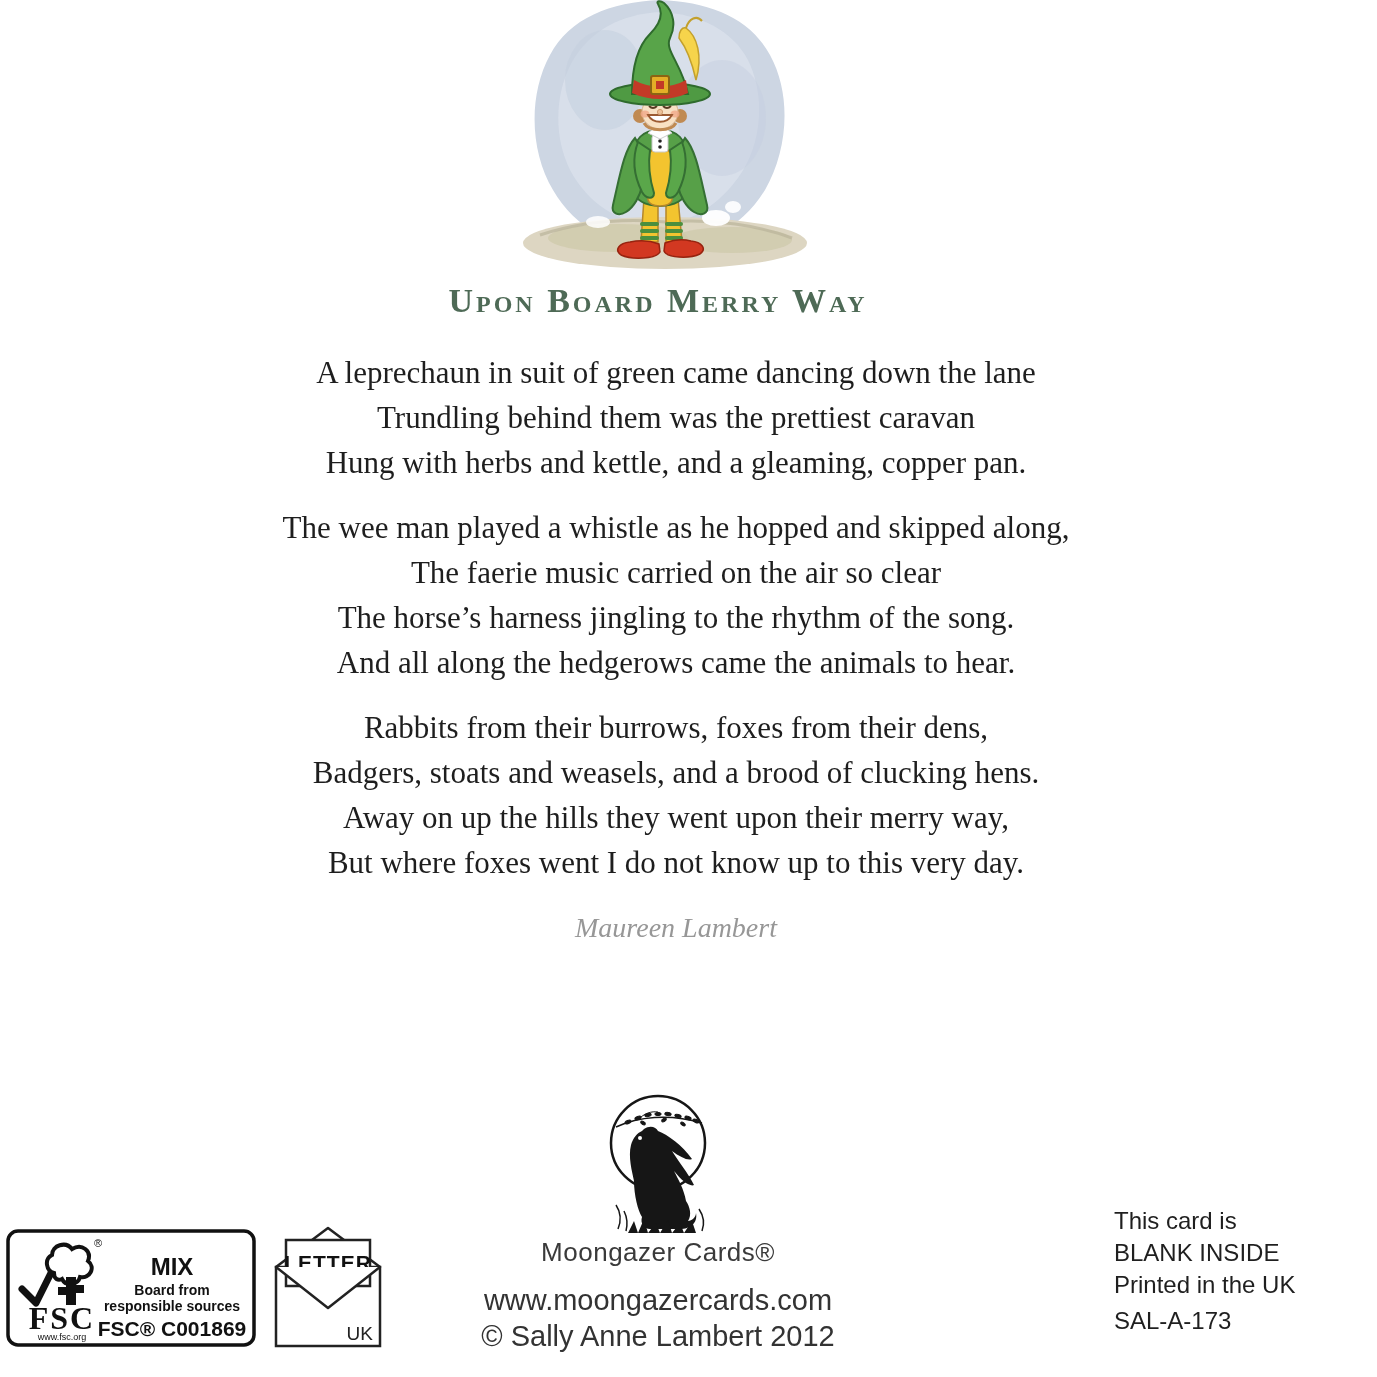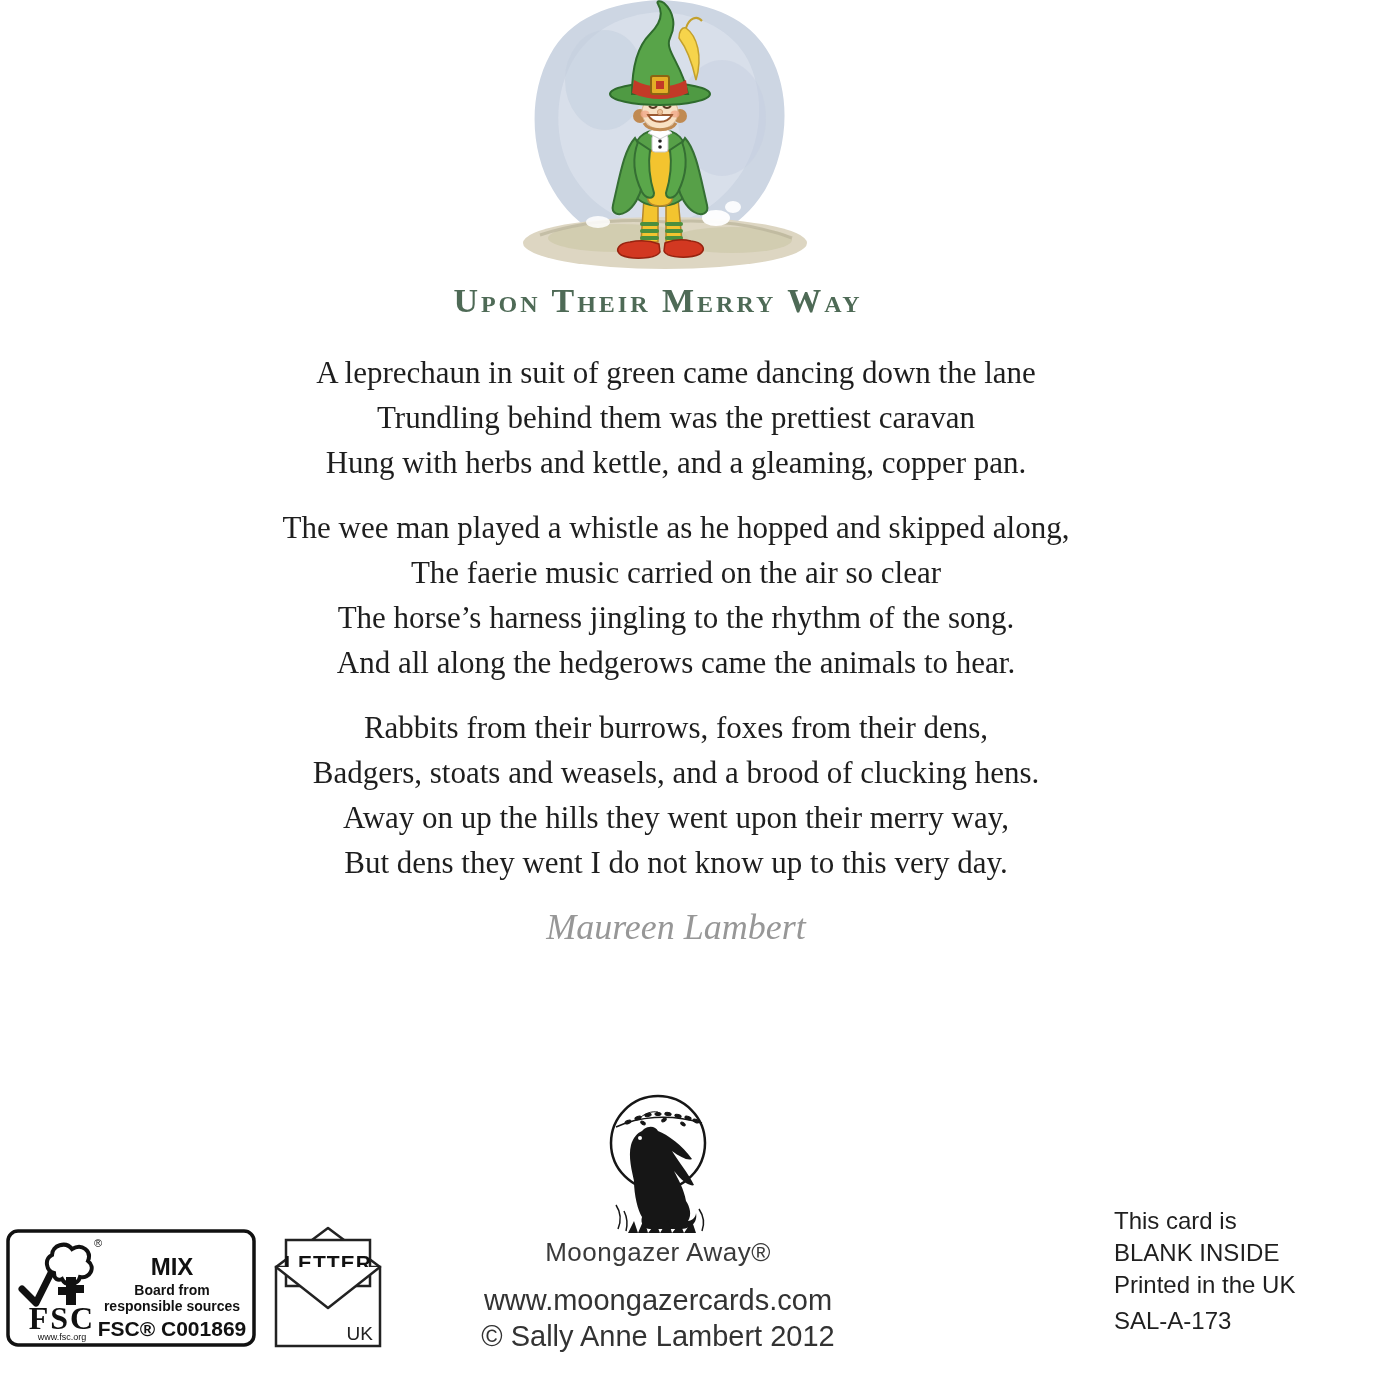--- a/index.html
+++ b/index.html
@@ -12,21 +12,21 @@
   
   .title{position:absolute;left:0;top:282px;width:1316px;text-align:center;
          font-variant:small-caps;font-weight:700;font-size:34px;letter-spacing:3px;
          color:#4e6a56;}
 
   
   .poem{position:absolute;left:0;top:350px;width:1316px;text-align:center;
         font-size:31px;line-height:45px;color:#1e1e1e;padding-left:18px;}
   .stanza{margin:0 0 20px 0;}
   .poem-line{white-space:nowrap;}
-  .attribution{margin-top:10px;font-style:italic;font-size:36px;color:#979797;}
+  .attribution{margin-top:10px;font-style:italic;font-size:28px;color:#979797;}
 
   
   .brand{position:absolute;left:0;top:1083px;width:1316px;text-align:center;
          font-family:"Liberation Sans",sans-serif;color:#3a3a3a;}
   .brand-logo{display:block;margin:0 auto;width:120px;height:150px;}
   .brand-name{font-size:26px;margin-top:4px;letter-spacing:0.5px;}
   .brand-site{margin-top:16px;font-size:29px;color:#333;}
   .brand-copy{margin-top:3px;font-size:29px;color:#333;}
 
   
@@ -111,39 +111,39 @@
       <path d="M216,28 C219,18 227,15 232,21" stroke="#c3a02c" stroke-width="2" fill="none"></path>
 
       <ellipse cx="190" cy="94" rx="50" ry="11" fill="#4f9a43" stroke="#2f6b2d" stroke-width="2"></ellipse>
       <path d="M162,94 C162,68 168,46 180,34 C190,24 194,14 188,4 C186,1 190,0 194,3 C204,12 206,26 200,38 C194,50 212,64 218,94 Z" fill="#58a449" stroke="#2f6b2d" stroke-width="2"></path>
       <path d="M164,80 C180,89 200,89 216,80 L218,93 C200,101 180,101 162,93 Z" fill="#c33a27"></path>
       <rect x="181" y="76" width="18" height="18" rx="2" fill="#e4af27" stroke="#8a6513" stroke-width="2"></rect>
       <rect x="186" y="81" width="8" height="8" fill="#c33a27"></rect>
     </g>
   </svg>
 
-  <div class="title">Upon Their Merry Way</div>
+  <div class="title">Upon Board Merry Way</div>
 
   <div class="poem">
     <div class="stanza">
       <div class="poem-line">A leprechaun in suit of green came dancing down the lane</div>
       <div class="poem-line">Trundling behind them was the prettiest caravan</div>
       <div class="poem-line">Hung with herbs and kettle, and a gleaming, copper pan.</div>
     </div>
     <div class="stanza">
       <div class="poem-line">The wee man played a whistle as he hopped and skipped along,</div>
       <div class="poem-line">The faerie music carried on the air so clear</div>
       <div class="poem-line">The horse’s harness jingling to the rhythm of the song.</div>
       <div class="poem-line">And all along the hedgerows came the animals to hear.</div>
     </div>
     <div class="stanza">
       <div class="poem-line">Rabbits from their burrows, foxes from their dens,</div>
       <div class="poem-line">Badgers, stoats and weasels, and a brood of clucking hens.</div>
       <div class="poem-line">Away on up the hills they went upon their merry way,</div>
-      <div class="poem-line">But dens they went I do not know up to this very day.</div>
+      <div class="poem-line">But where foxes went I do not know up to this very day.</div>
     </div>
     <div class="attribution">Maureen Lambert</div>
   </div>
 
   <div class="brand">
     <svg class="brand-logo" viewBox="0 0 120 150">
       <circle cx="60" cy="60" r="47" fill="none" stroke="#161616" stroke-width="2.5"></circle>
       <g stroke="#161616" fill="#161616">
         <path d="M18,44 C40,34 70,30 104,40" stroke-width="1.5" fill="none"></path>
         <path d="M40,37 C46,30 54,28 60,29" stroke-width="1" fill="none"></path>
@@ -159,21 +159,21 @@
         <ellipse cx="66" cy="37" rx="2.6" ry="1.4" transform="rotate(-30 66 37)"></ellipse>
         <ellipse cx="85" cy="41" rx="2.6" ry="1.4" transform="rotate(35 85 41)"></ellipse>
       </g>
       <g>
         <path fill="#161616" d="M33,62 C35,55 39,50 44,48 L46,46 C52,42 58,44 60,48 C70,52 84,62 94,76 C90,78 82,74 74,68 C80,78 90,90 96,102 C92,104 84,98 76,88 C80,96 86,106 88,118 C92,124 94,132 90,138 C94,138 98,134 98,130 C100,140 92,146 82,146 L52,146 C46,146 42,140 44,134 C40,128 36,112 36,98 C34,88 30,74 33,62 Z"></path>
         <circle cx="42" cy="55" r="2" fill="#ffffff"></circle>
         <path fill="#161616" d="M30,150 L36,138 L40,150 L46,136 L50,150 L58,140 L62,150 L70,137 L74,150 L82,140 L86,150 L94,138 L98,150 Z"></path>
         <path d="M20,146 C24,136 22,128 18,122 M28,148 C30,140 29,134 26,128 M104,148 C107,140 105,132 101,126" stroke="#161616" stroke-width="1.5" fill="none"></path>
       </g>
     </svg>
-    <div class="brand-name">Moongazer Away®</div>
+    <div class="brand-name">Moongazer Cards®</div>
     <div class="brand-site">www.moongazercards.com</div>
     <div class="brand-copy">© Sally Anne Lambert 2012</div>
   </div>
 
   <svg class="fsc" width="250" height="118" viewBox="0 0 250 118">
     <rect x="2" y="2" width="246" height="114" rx="10" fill="#ffffff" stroke="#111111" stroke-width="3.5"></rect>
     <g>
       <path d="M16,60 L30,74 L48,38" stroke="#111" stroke-width="7" fill="none" stroke-linecap="round" stroke-linejoin="round"></path>
       <path d="M48,44 C40,42 38,30 46,26 C46,16 60,12 66,20 C76,14 86,22 82,32 C90,38 84,50 74,48 C72,56 60,58 56,50 C52,52 48,50 48,44 Z" fill="#ffffff" stroke="#111" stroke-width="4"></path>
       <path d="M60,48 L60,58 L52,58 L52,66 L60,66 L60,76 L70,76 L70,64 L78,64 L78,56 L70,56 L70,48 Z" fill="#111"></path>

